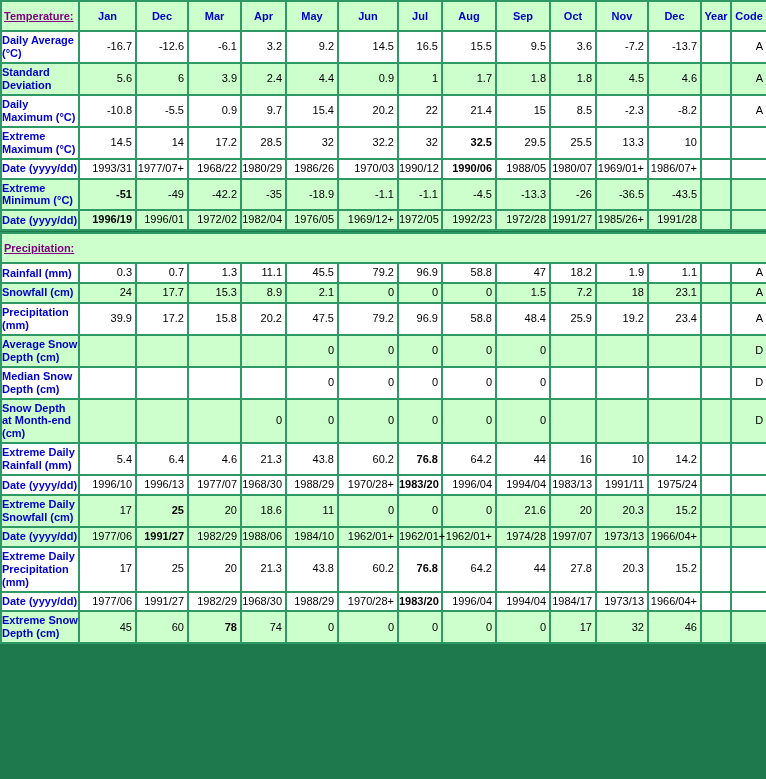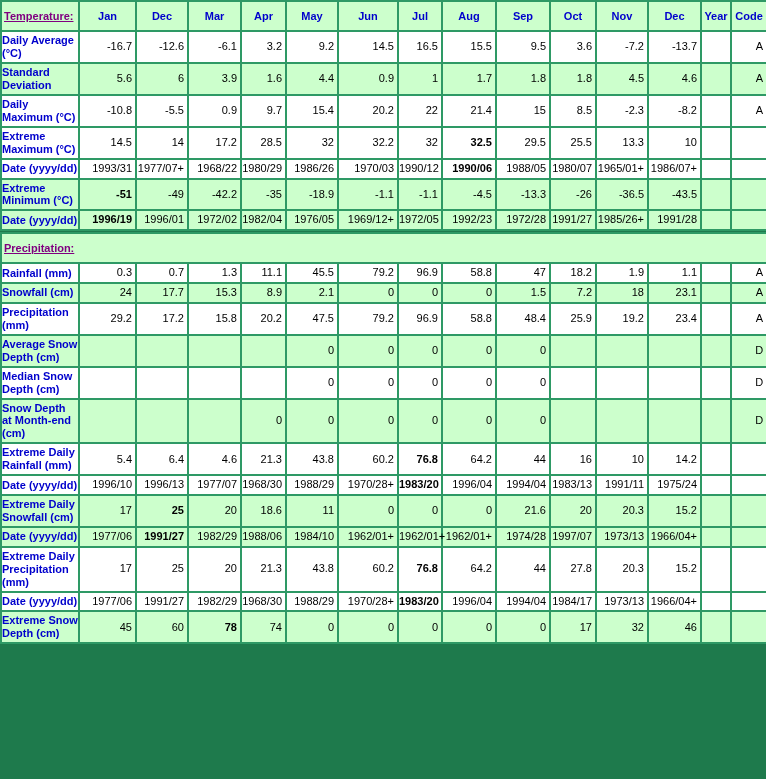--- a/index.html
+++ b/index.html
@@ -125,21 +125,21 @@
           <td class="val">-7.2</td>
           <td class="val">-13.7</td>
           <td class="val"></td>
           <td class="val">A</td>
         </tr>
         <tr class="g">
           <td class="lbl">Standard Deviation</td>
           <td class="val">5.6</td>
           <td class="val">6</td>
           <td class="val">3.9</td>
-          <td class="val">1.6</td>
+          <td class="val">2.4</td>
           <td class="val">4.4</td>
           <td class="val">0.9</td>
           <td class="val">1</td>
           <td class="val">1.7</td>
           <td class="val">1.8</td>
           <td class="val">1.8</td>
           <td class="val">4.5</td>
           <td class="val">4.6</td>
           <td class="val"></td>
           <td class="val">A</td>
@@ -183,21 +183,21 @@
           <td class="val">1993/31</td>
           <td class="val">1977/07+</td>
           <td class="val">1968/22</td>
           <td class="val">1980/29</td>
           <td class="val">1986/26</td>
           <td class="val">1970/03</td>
           <td class="val">1990/12</td>
           <td class="val b">1990/06</td>
           <td class="val">1988/05</td>
           <td class="val">1980/07</td>
-          <td class="val">1965/01+</td>
+          <td class="val">1969/01+</td>
           <td class="val">1986/07+</td>
           <td class="val"></td>
           <td class="val"></td>
         </tr>
         <tr class="g">
           <td class="lbl">Extreme Minimum (°C)</td>
           <td class="val b">-51</td>
           <td class="val">-49</td>
           <td class="val">-42.2</td>
           <td class="val">-35</td>
@@ -283,21 +283,21 @@
           <td class="val">0</td>
           <td class="val">1.5</td>
           <td class="val">7.2</td>
           <td class="val">18</td>
           <td class="val">23.1</td>
           <td class="val"></td>
           <td class="val">A</td>
         </tr>
         <tr class="w">
           <td class="lbl">Precipitation (mm)</td>
-          <td class="val">29.2</td>
+          <td class="val">39.9</td>
           <td class="val">17.2</td>
           <td class="val">15.8</td>
           <td class="val">20.2</td>
           <td class="val">47.5</td>
           <td class="val">79.2</td>
           <td class="val">96.9</td>
           <td class="val">58.8</td>
           <td class="val">48.4</td>
           <td class="val">25.9</td>
           <td class="val">19.2</td>

